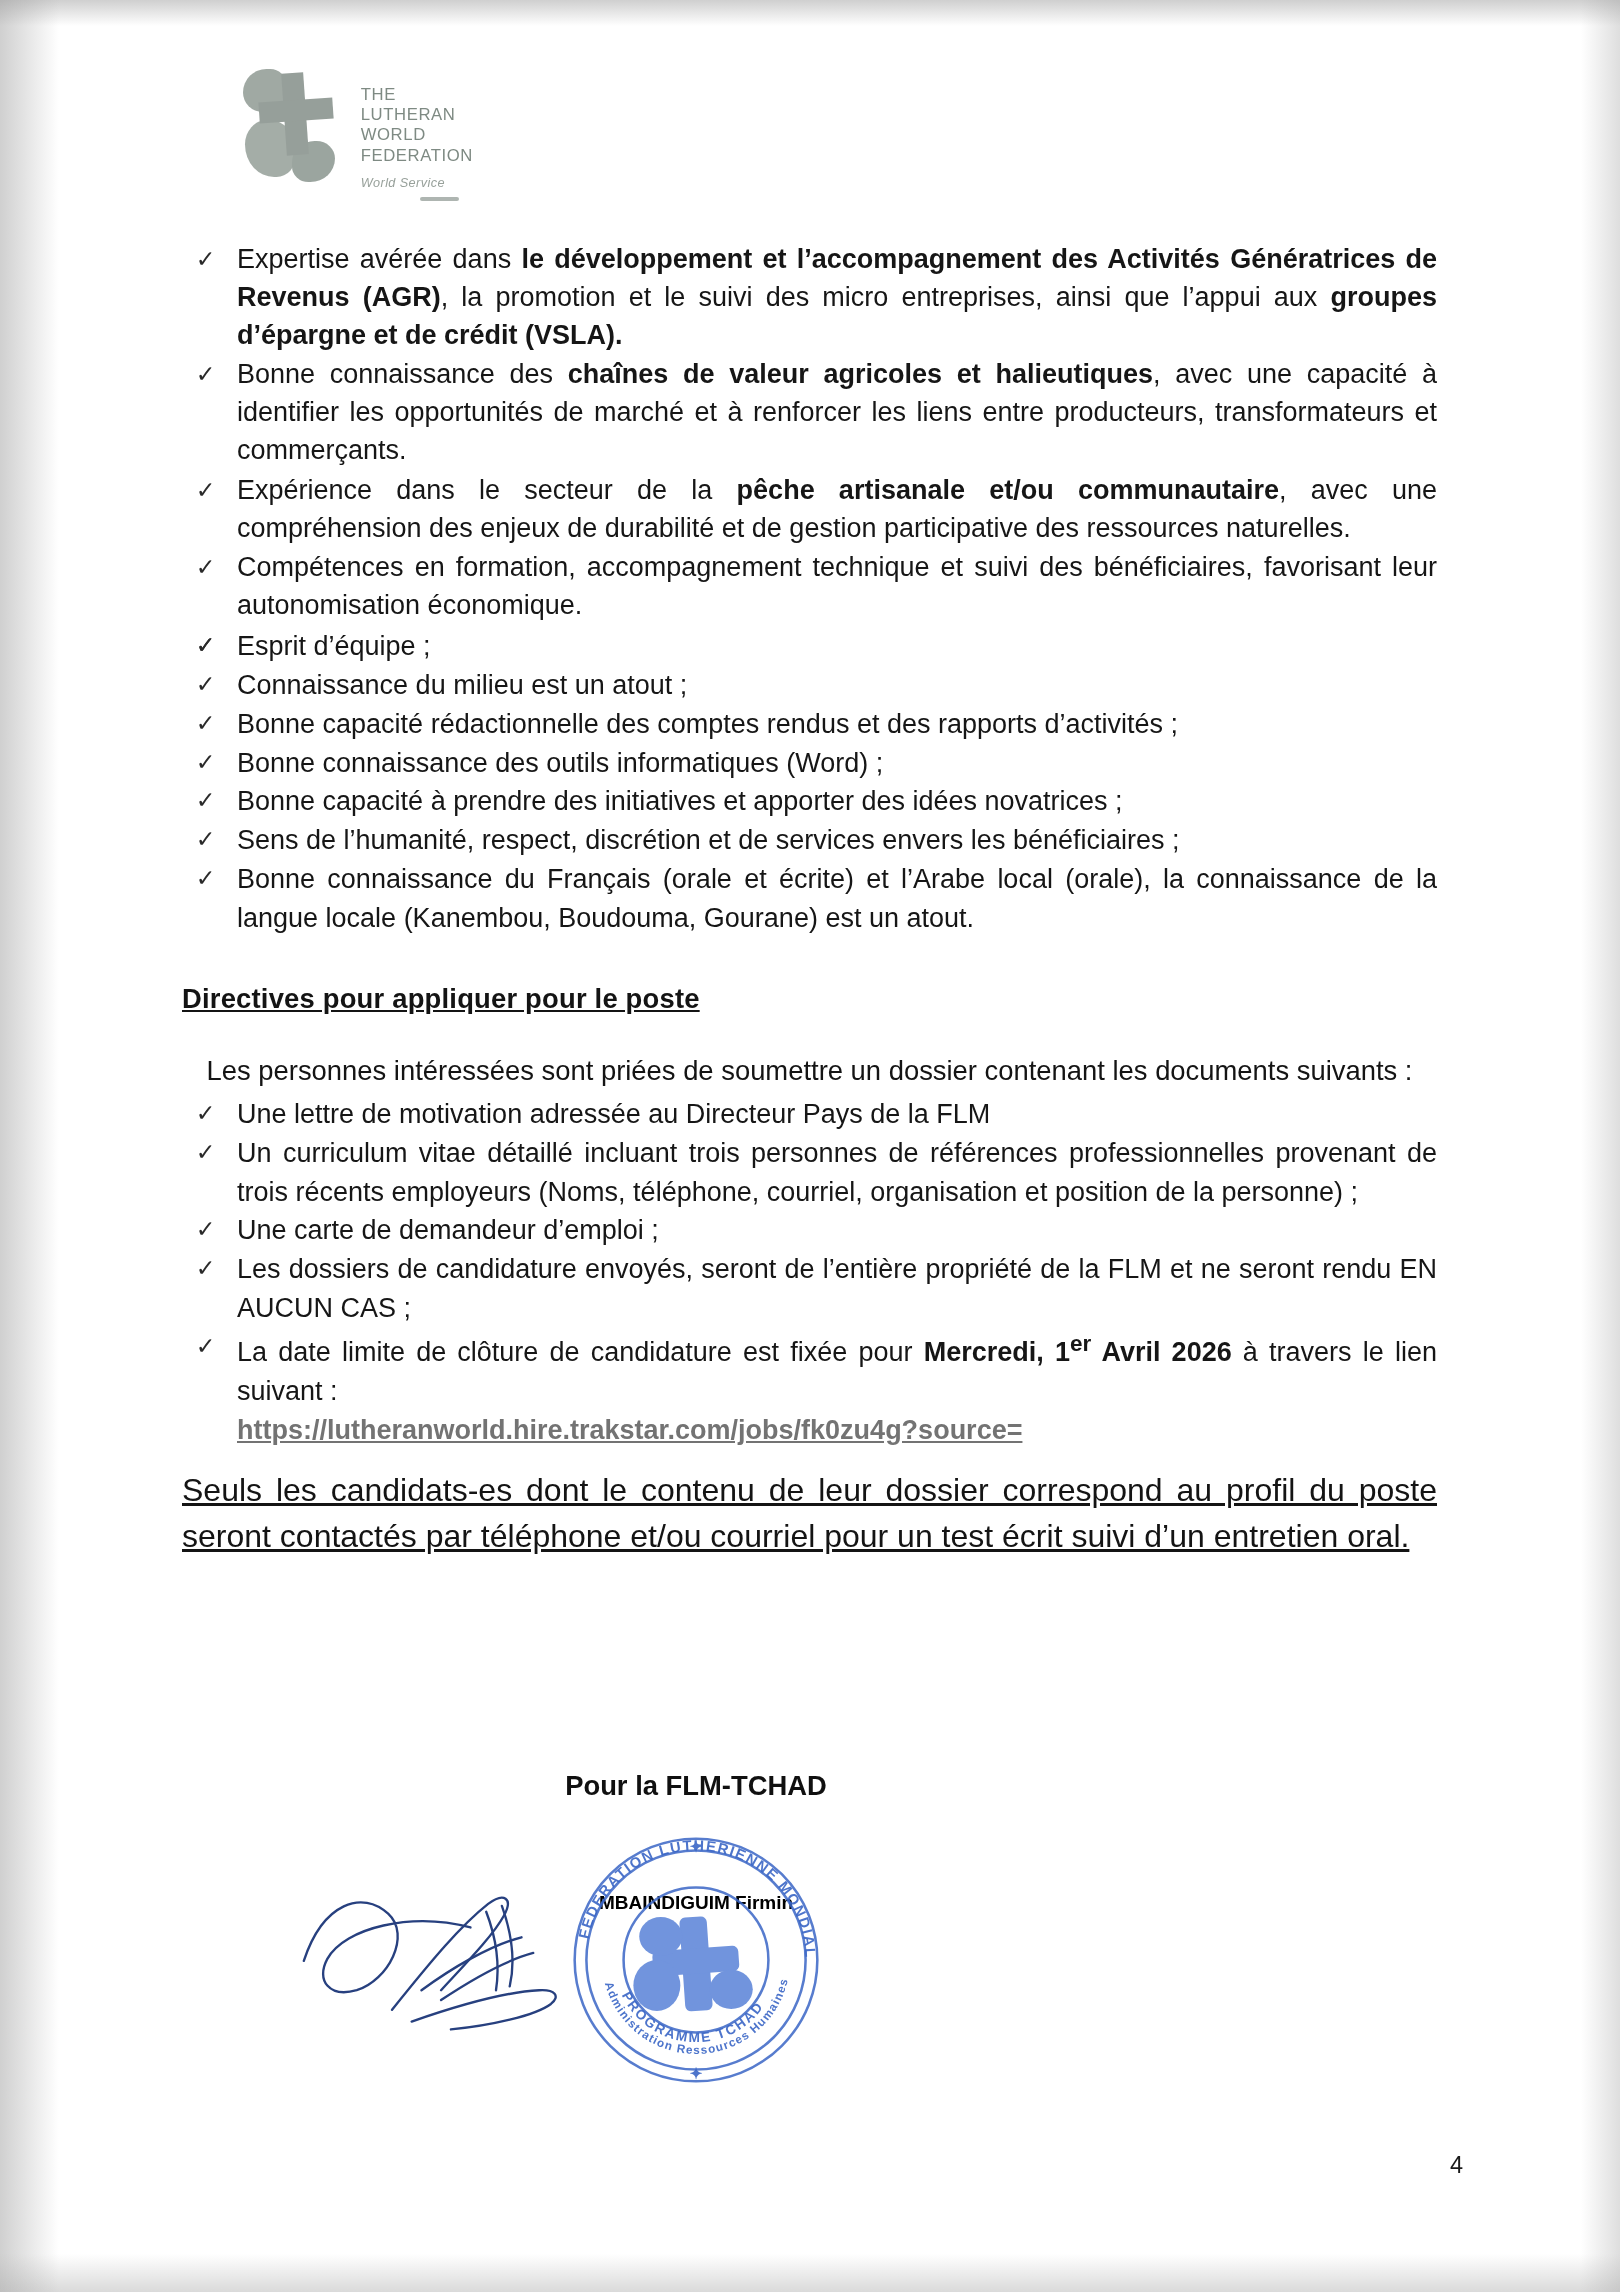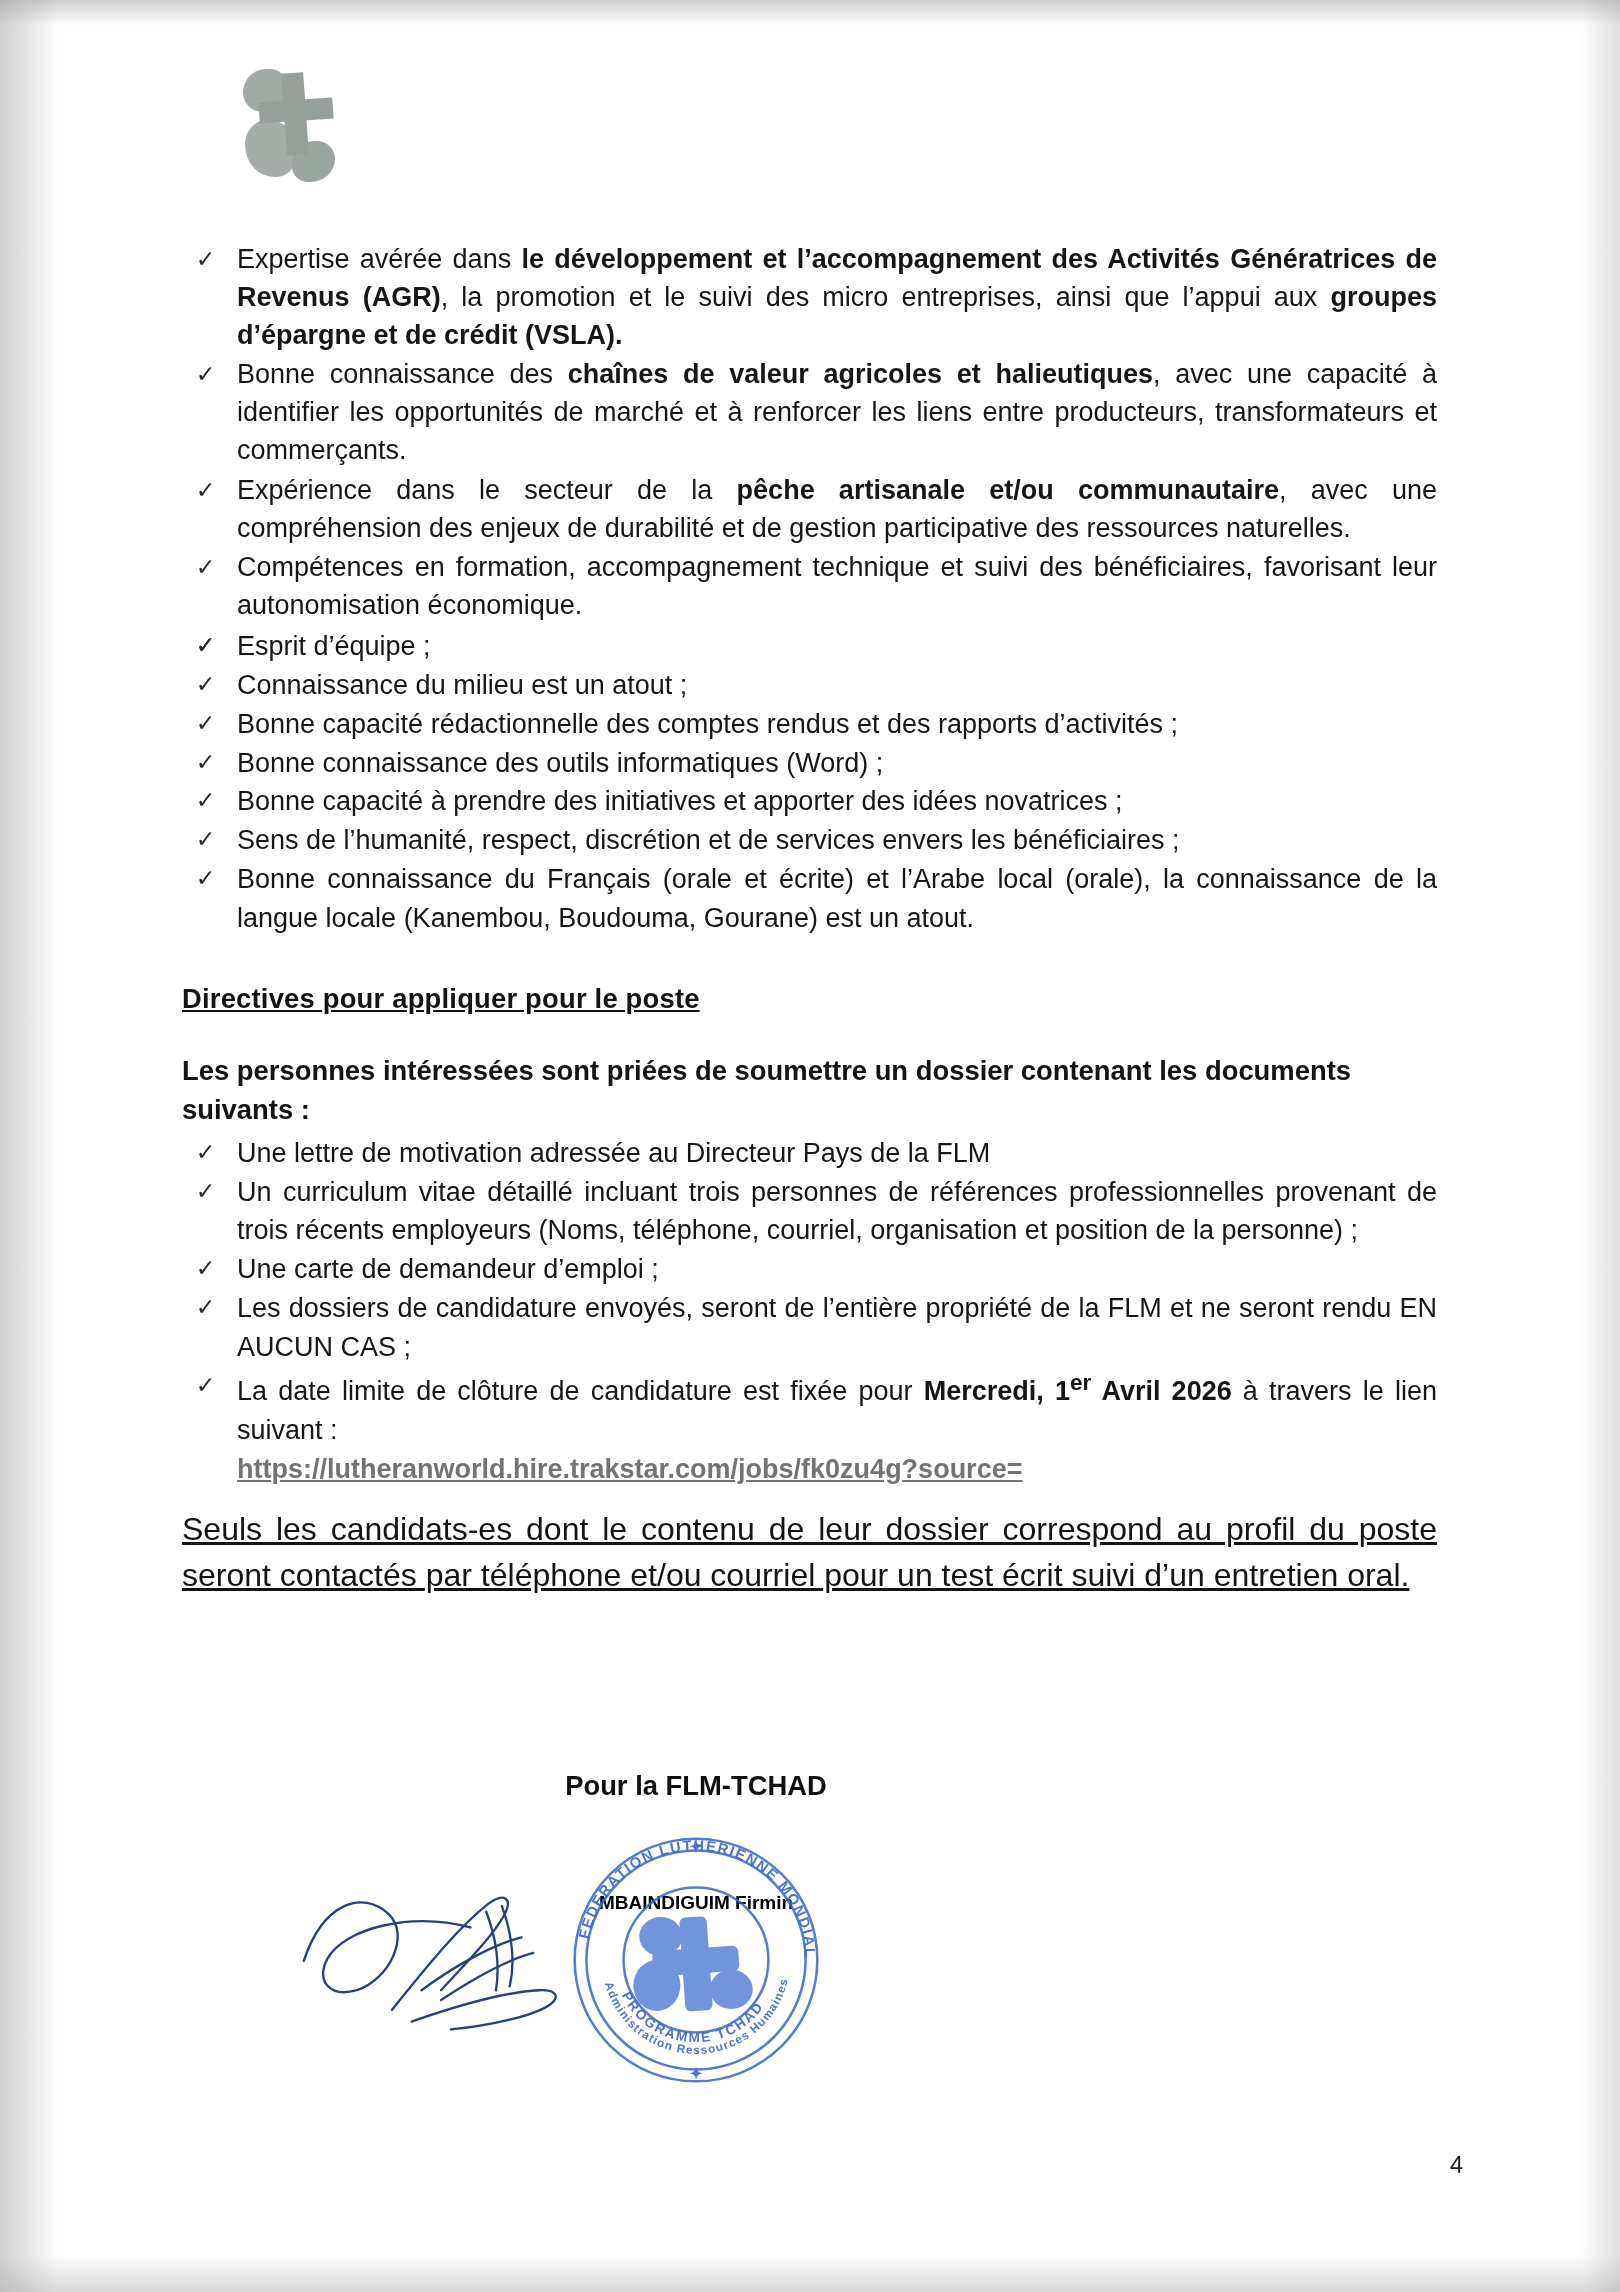--- a/index.html
+++ b/index.html
@@ -150,22 +150,23 @@
   .section-heading {
     margin-top: 45px;
     font-size: 27.4px;
     font-weight: bold;
     text-decoration: underline;
     letter-spacing: 0.2px;
   }
   .lead-bold {
     margin-top: 37px;
     font-size: 27.4px;
-    font-weight: bold;
+    font-weight: normal;
     line-height: 1.42;
+    text-align: center;
   }
   .closing {
     margin-top: 17px;
     font-size: 32px;
     line-height: 1.44;
     text-align: justify;
     text-decoration: underline;
   }
   .link {
     font-weight: bold;
@@ -231,20 +232,30 @@
   <div class="scan-shade-right"></div>
   <div class="scan-shade-bottom"></div>
 
   <div class="logo-block">
     <div class="logo-mark">
       <div class="blob1"></div>
       <div class="blob2"></div>
       <div class="blob3"></div>
       <div class="cross-v"></div>
       <div class="cross-h"></div>
+    </div>
+    <div>
+      <div class="logo-text">
+        <div>THE</div>
+        <div>LUTHERAN</div>
+        <div>WORLD</div>
+        <div>FEDERATION</div>
+        <div class="logo-sub">World Service</div>
+        <div class="logo-rule"></div>
+      </div>
     </div>
   </div>
 
   <div class="content">
 
     <ul class="checklist">
       <li>
         <span class="tick">✓</span>
         <span>Expertise avérée dans <b>le développement et l’accompagnement des Activités Génératrices de Revenus (AGR)</b>, la promotion et le suivi des micro entreprises, ainsi que l’appui aux <b>groupes d’épargne et de crédit (VSLA).</b></span>
       </li>

